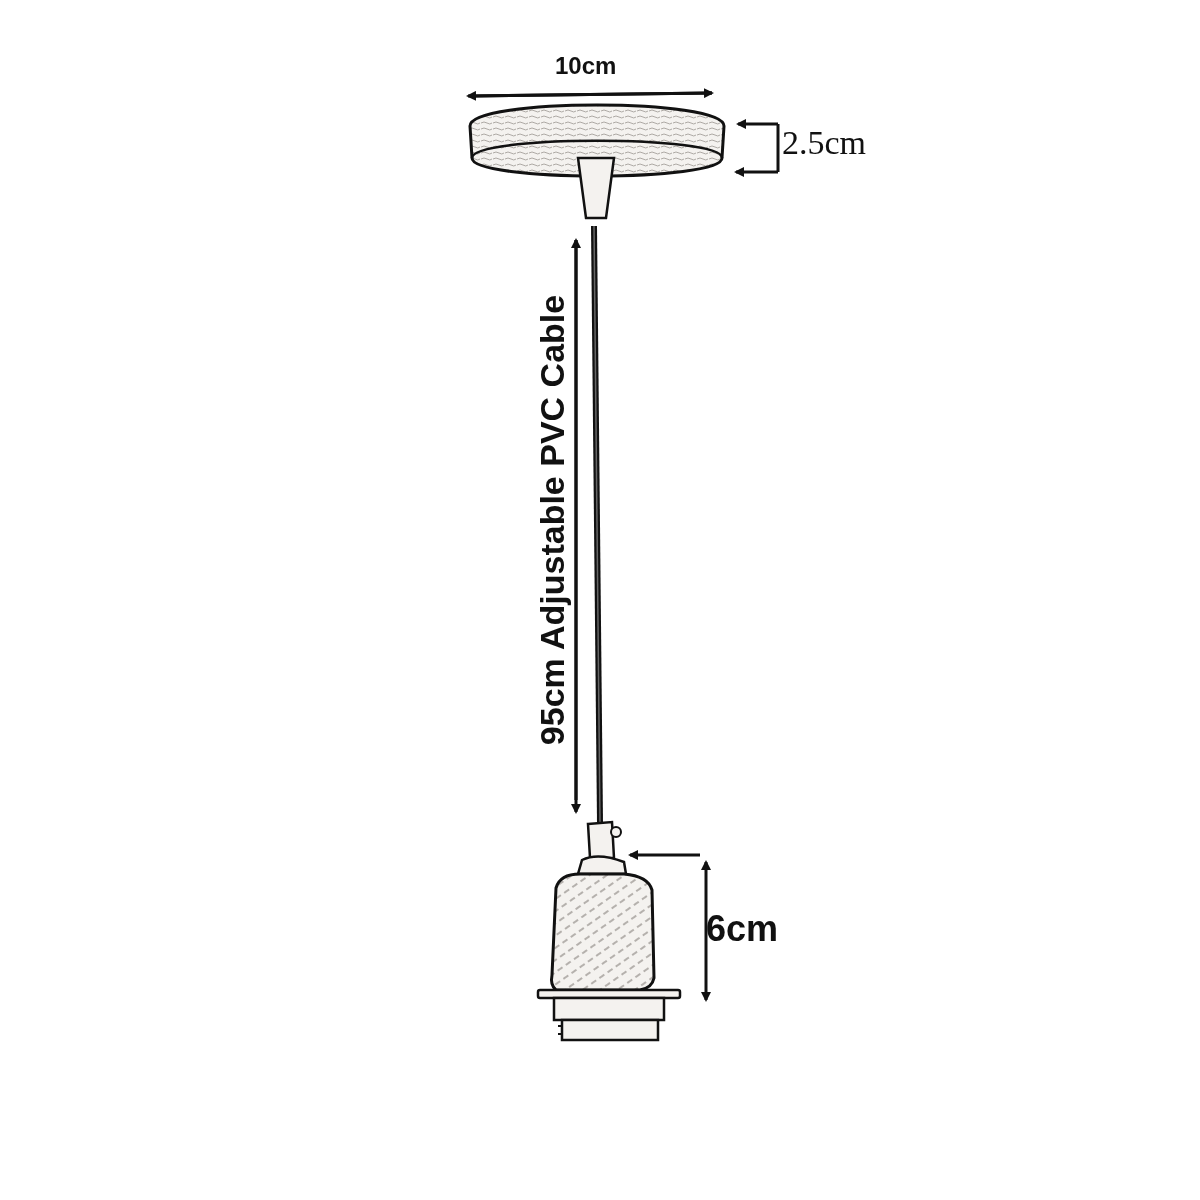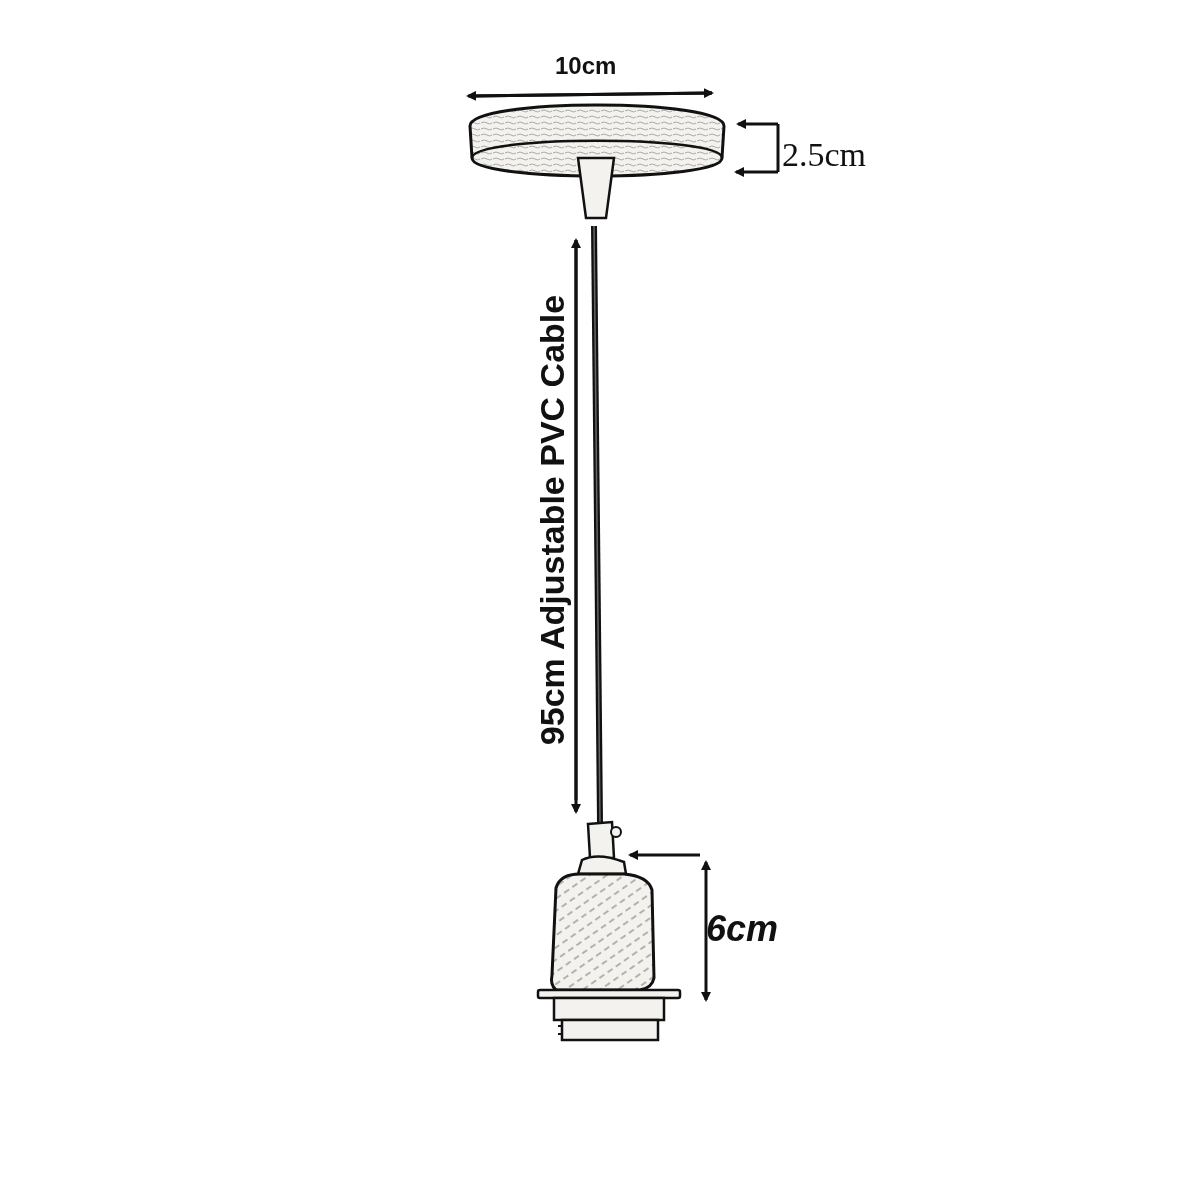--- a/index.html
+++ b/index.html
@@ -1,22 +1,22 @@
 <!DOCTYPE html>
 <html><head>
 <meta charset="utf-8">
 <style>
   html, body { margin:0; padding:0; background:#ffffff; }
   body { width:1200px; height:1200px; position:relative; overflow:hidden; font-family:"Liberation Sans", sans-serif; }
   .abs { position:absolute; }
   .label-sans { font-family:"Liberation Sans", sans-serif; font-weight:bold; color:#111; }
   .label-serif { font-family:"Liberation Serif", serif; color:#111; }
   #lbl-width { left:555px; top:52px; font-size:24px; }
-  #lbl-height { left:782px; top:136px; font-size:34px;font-family:Liberation Serif, serif; }
-  #lbl-socket { left:706px; top:908px; font-size:36px;font-style:italic; }
+  #lbl-height { left:782px; top:124px; font-size:34px;font-family:Liberation Serif, serif; }
+  #lbl-socket { left:706px; top:908px; font-size:36px; }
   #lbl-cable { left:552px; top:520px; font-size:34px; transform:translate(-50%,-50%) rotate(-90deg); white-space:nowrap; transform-origin:center; }
 </style>
 </head>
 <body>
 
 <svg class="abs" style="left:0;top:0" width="1200" height="1200" viewBox="0 0 1200 1200">
   <defs>
     <marker id="ah" markerWidth="10" markerHeight="10" refX="8" refY="5" orient="auto" markerUnits="userSpaceOnUse">
       <path d="M0,0 L10,5 L0,10 Z" fill="#111"></path>
     </marker>

